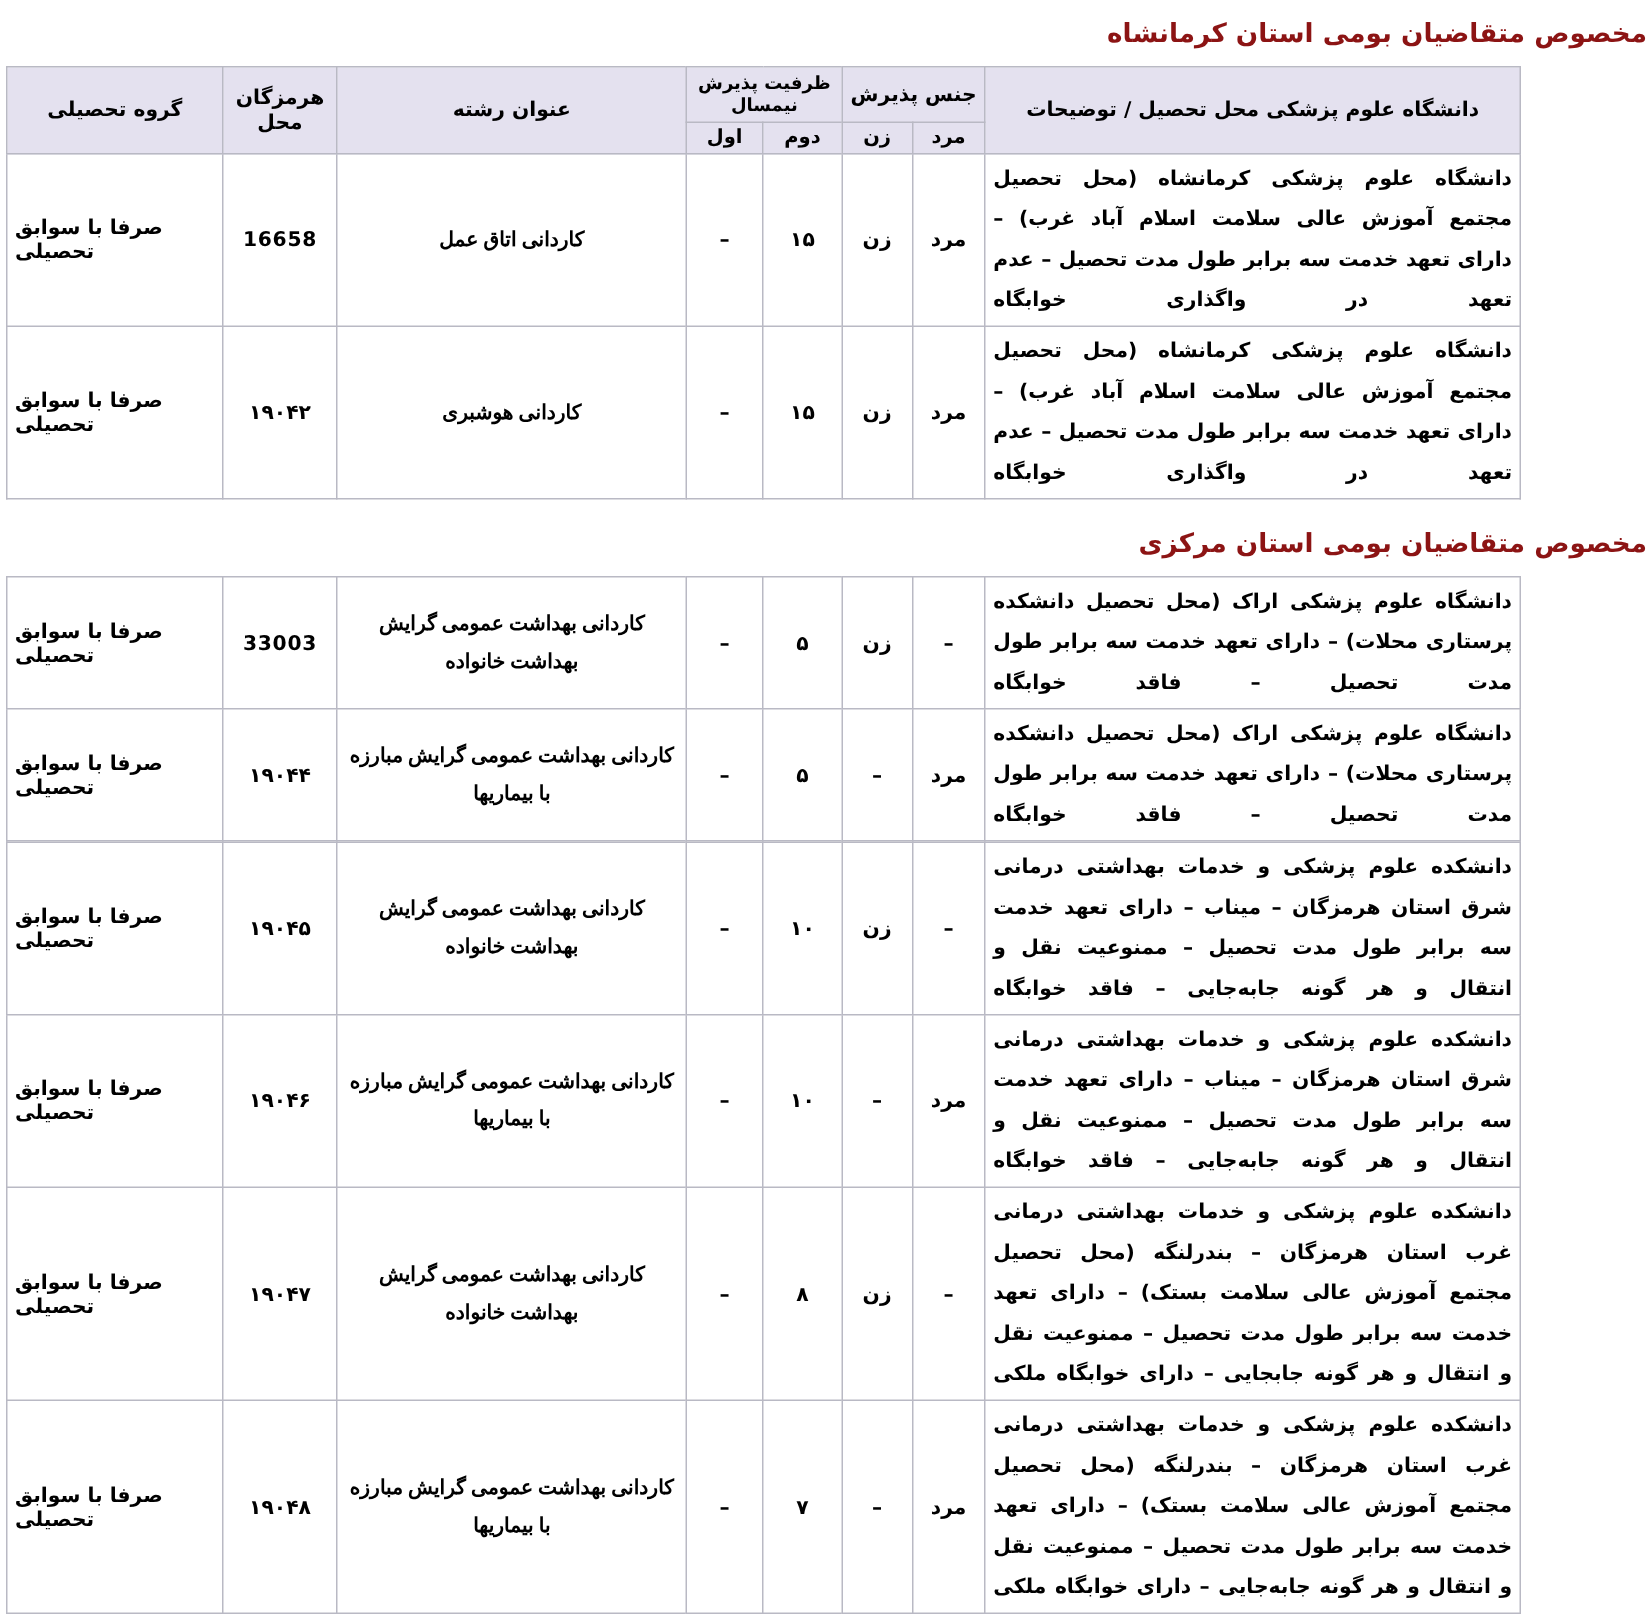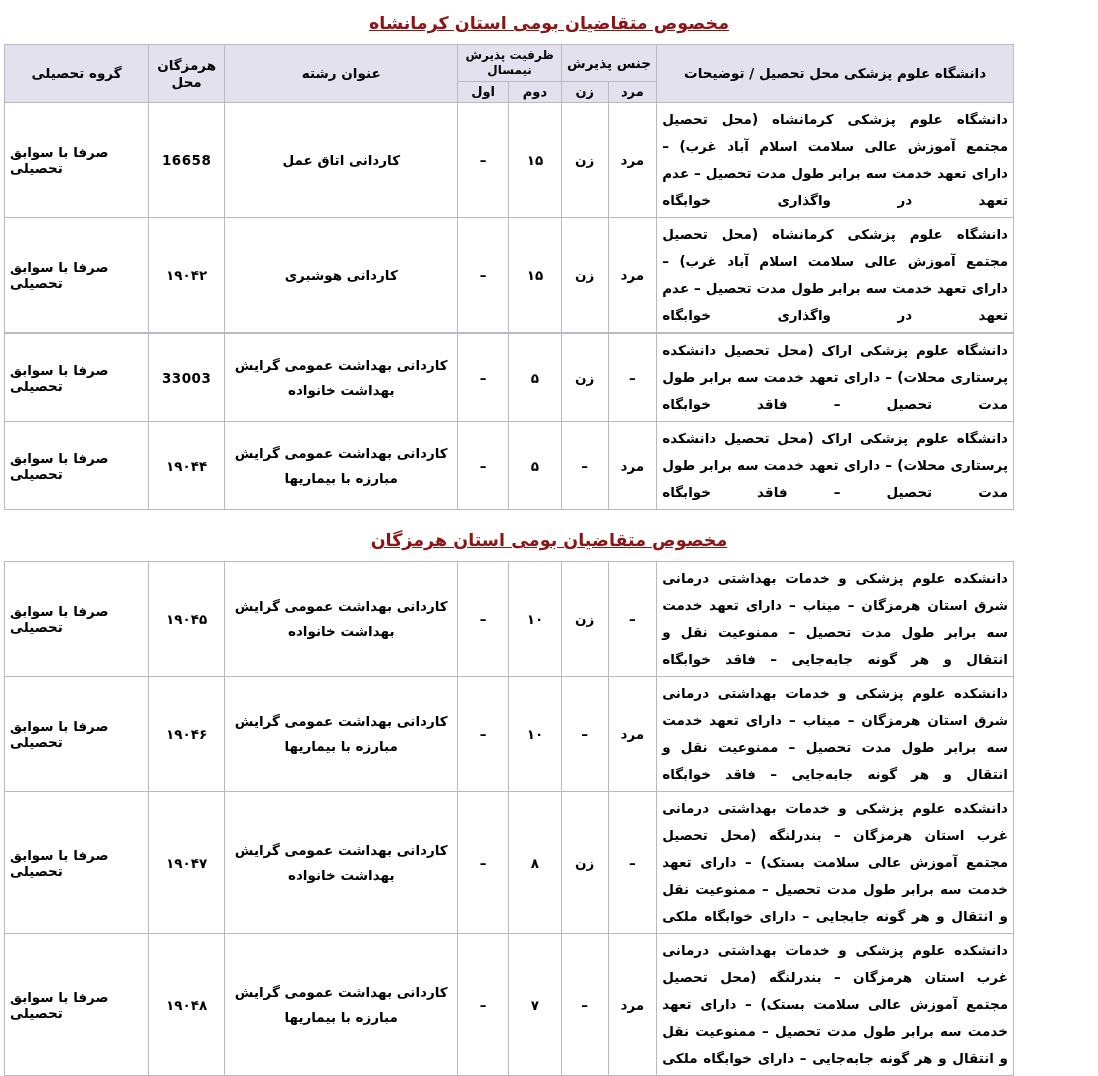--- a/index.html
+++ b/index.html
@@ -13,28 +13,27 @@
     font-family: "DejaVu Sans", "Liberation Sans", sans-serif;
     direction: rtl;
   }
   .page {
     width: 1098px;
     box-sizing: border-box;
     padding: 0;
   }
 
   .section-title {
-    text-align: center;
+    text-align: right;
     color: #8c1414;
     font-weight: bold;
     font-size: 17.5px;
     letter-spacing: 0px;
     padding: 9px 0 9px 0;
     direction: rtl;
-    text-decoration: underline;
   }
   .section-title.first { padding-top: 13px; padding-bottom: 11px; }
   .section-title.gap { padding-top: 20px; padding-bottom: 11px; }
 
   table.grid {
     border-collapse: collapse;
     table-layout: fixed;
     width: 1010px;
     margin: 0 0 0 4px;
     margin-right: 84px;
@@ -85,20 +84,21 @@
   }
   td.ctr {
     text-align: center;
     font-size: 14px;
   }
   td.field {
     text-align: center;
     line-height: 1.85;
     font-size: 13.4px;
     padding: 5px 6px;
+    font-family: Liberation Serif, serif;
   }
   td.code {
     text-align: center;
     font-size: 14px;
     letter-spacing: 0.5px;
   }
   td.group {
     text-align: left;
     font-size: 13.4px;
   }
@@ -154,20 +154,21 @@
         <td class="ctr">زن</td>
         <td class="ctr">۱۵</td>
         <td class="ctr">–</td>
         <td class="field">کاردانی هوشبری</td>
         <td class="code">۱۹۰۴۲</td>
         <td class="group">صرفا با سوابق تحصیلی</td>
       </tr>
     </tbody>
   </table>
 
+  <div class="section-title gap">مخصوص متقاضیان بومی استان مرکزی</div>
 
   <table class="grid">
     <colgroup>
       <col class="c-desc">
         <col class="c-mard">
         <col class="c-zan">
       <col class="c-dovom">
         <col class="c-aval">
         <col class="c-field">
       <col class="c-code">
@@ -190,21 +191,20 @@
         <td class="ctr">–</td>
         <td class="ctr">۵</td>
         <td class="ctr">–</td>
         <td class="field">کاردانی بهداشت عمومی گرایش مبارزه با بیماریها</td>
         <td class="code">۱۹۰۴۴</td>
         <td class="group">صرفا با سوابق تحصیلی</td>
       </tr>
     </tbody>
   </table>
 
-  <div class="section-title gap">مخصوص متقاضیان بومی استان هرمزگان</div>
 
   <table class="grid">
     <colgroup>
       <col class="c-desc">
         <col class="c-mard">
         <col class="c-zan">
       <col class="c-dovom">
         <col class="c-aval">
         <col class="c-field">
       <col class="c-code">

